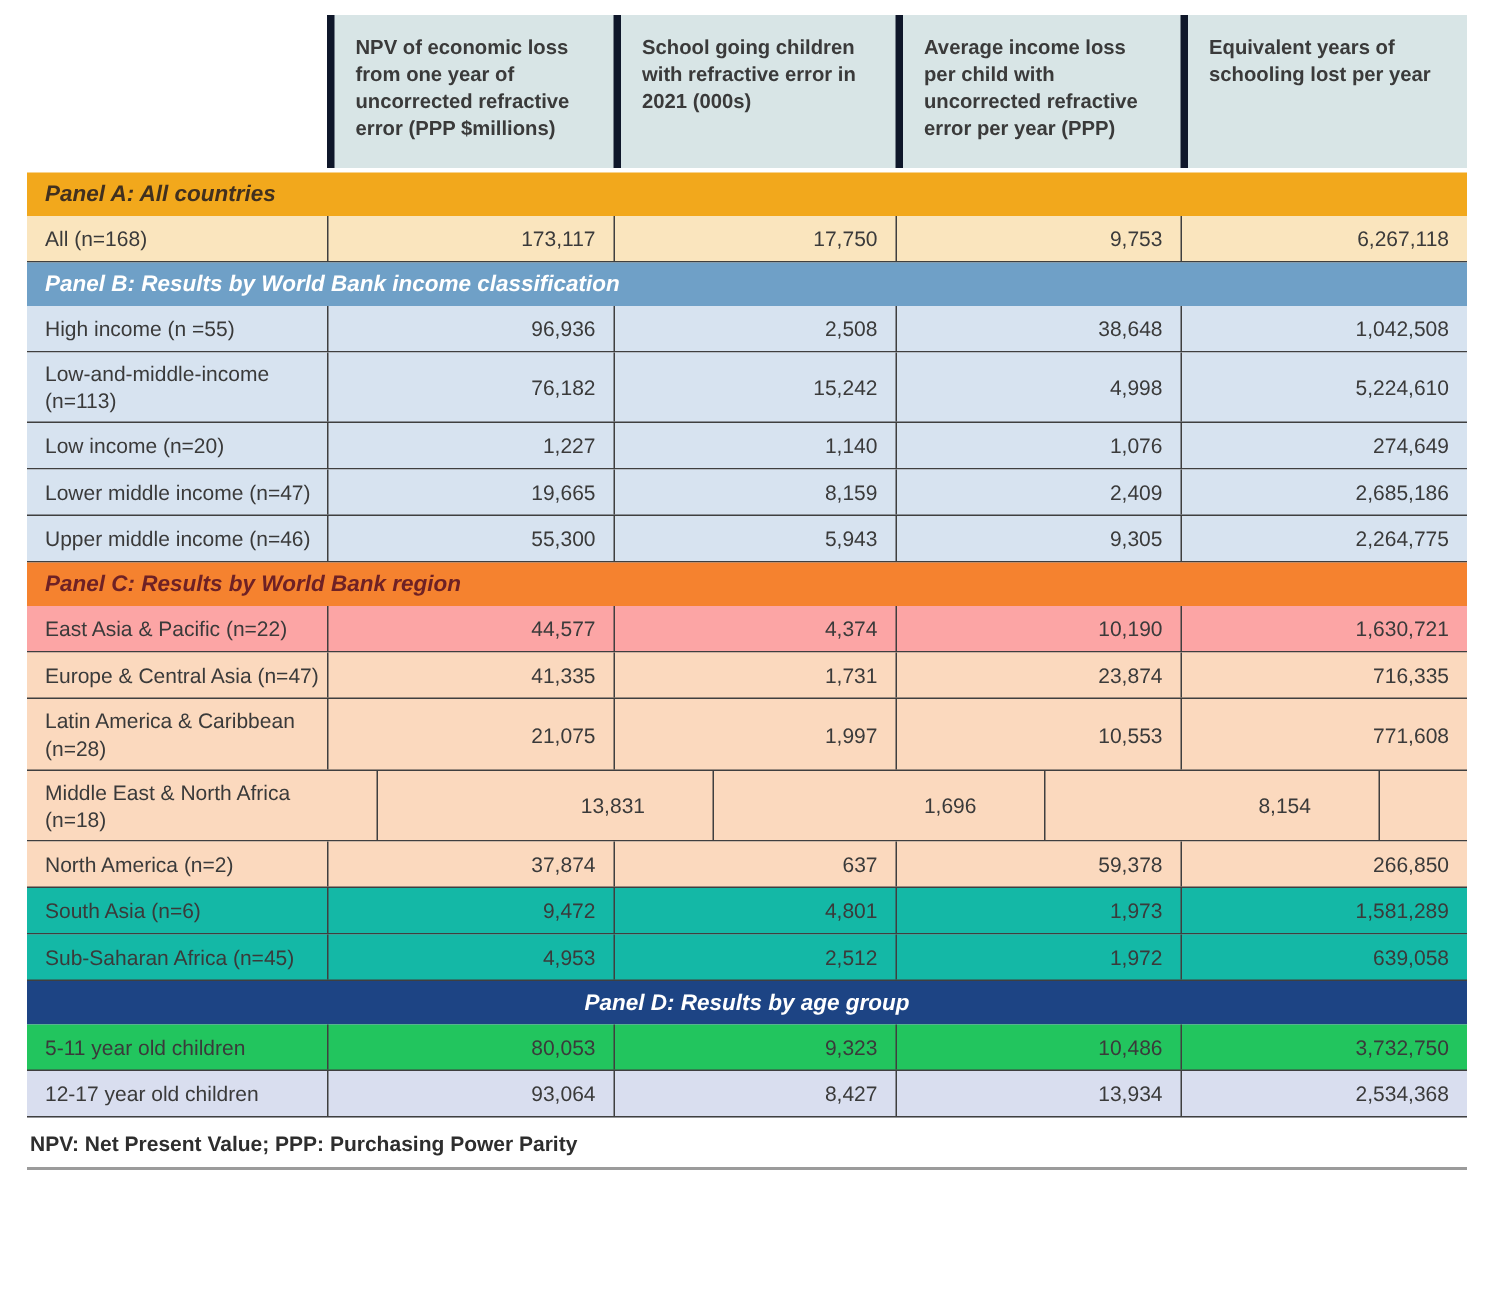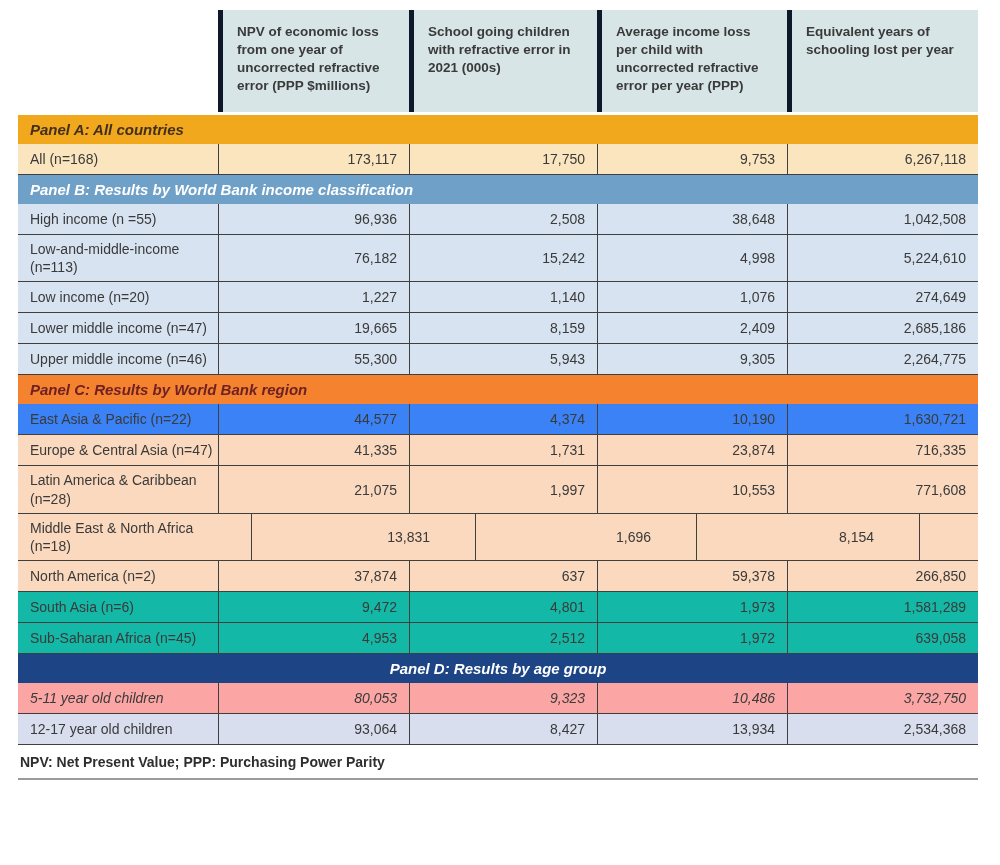--- a/index.html
+++ b/index.html
@@ -118,21 +118,21 @@
           <div class="cell value">2,685,186</div>
         </div>
         <div class="grid-row row" style="background: rgb(215, 227, 240);">
           <div class="cell label">Upper middle income (n=46)</div>
           <div class="cell value">55,300</div>
           <div class="cell value">5,943</div>
           <div class="cell value">9,305</div>
           <div class="cell value">2,264,775</div>
         </div>
         <div class="band" style="background: rgb(245, 130, 47); color: rgb(110, 33, 37);">Panel C: Results by World Bank region</div>
-        <div class="grid-row row" style="background: #3b82f6;">
+        <div class="grid-row row" style="background: #fca5a5;">
           <div class="cell label">East Asia &amp; Pacific (n=22)</div>
           <div class="cell value">44,577</div>
           <div class="cell value">4,374</div>
           <div class="cell value">10,190</div>
           <div class="cell value">1,630,721</div>
         </div>
         <div class="grid-row row" style="background: rgb(251, 217, 190);">
           <div class="cell label">Europe &amp; Central Asia (n=47)</div>
           <div class="cell value">41,335</div>
           <div class="cell value">1,731</div>
@@ -168,21 +168,21 @@
           <div class="cell value">1,581,289</div>
         </div>
         <div class="grid-row row" style="background: #14b8a6;">
           <div class="cell label">Sub-Saharan Africa (n=45)</div>
           <div class="cell value">4,953</div>
           <div class="cell value">2,512</div>
           <div class="cell value">1,972</div>
           <div class="cell value">639,058</div>
         </div>
         <div class="band" style="background: rgb(29, 68, 132); color: rgb(255, 255, 255); text-align: center;">Panel D: Results by age group</div>
-        <div class="grid-row row" style="background: #fca5a5; font-style: italic;">
+        <div class="grid-row row" style="background: #22c55e;">
           <div class="cell label">5-11 year old children</div>
           <div class="cell value">80,053</div>
           <div class="cell value">9,323</div>
           <div class="cell value">10,486</div>
           <div class="cell value">3,732,750</div>
         </div>
         <div class="grid-row row" style="background: rgb(217, 222, 239);">
           <div class="cell label">12-17 year old children</div>
           <div class="cell value">93,064</div>
           <div class="cell value">8,427</div>

